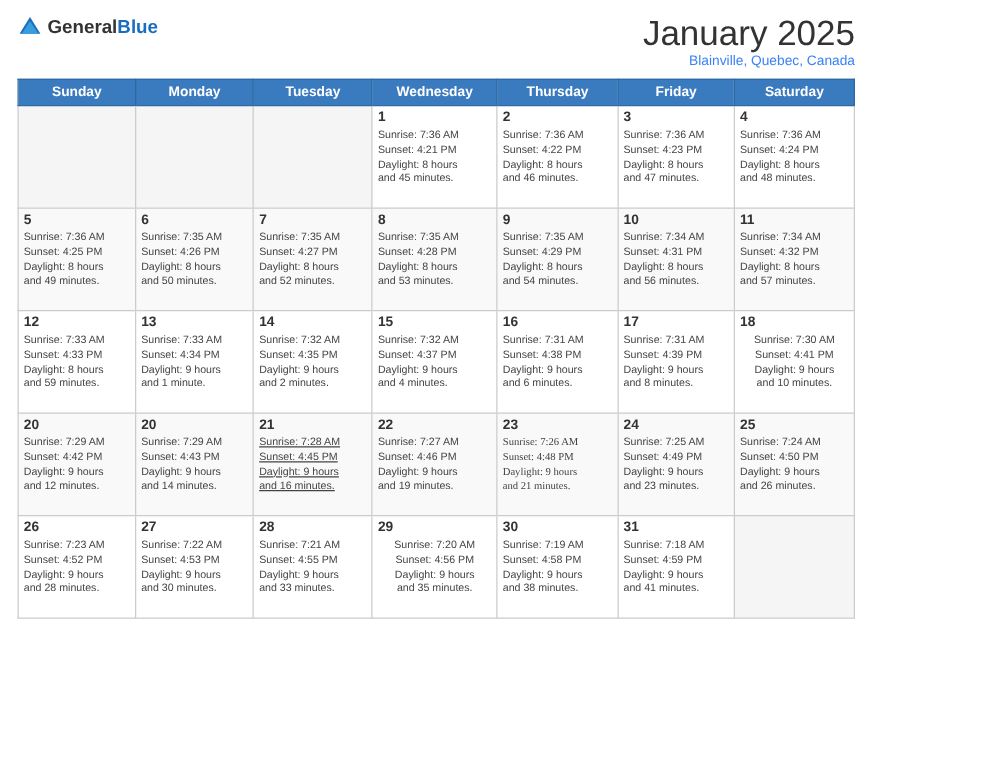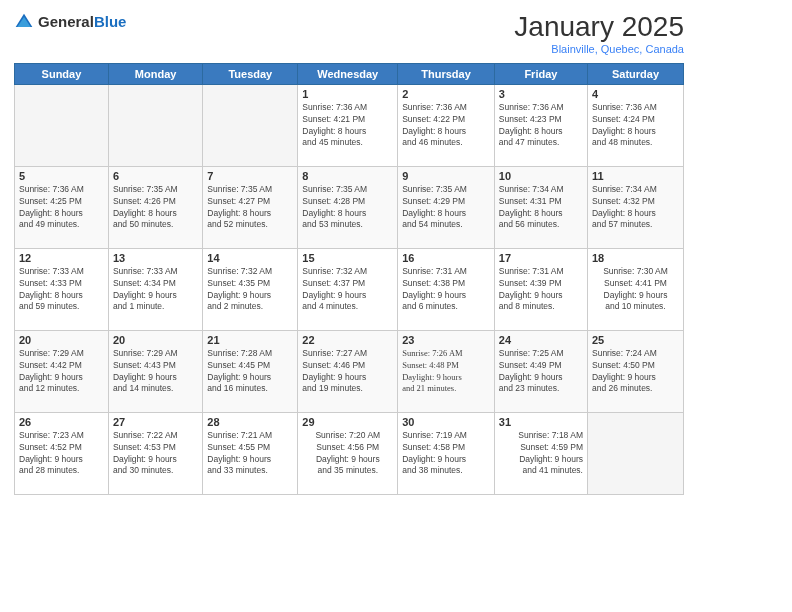--- a/index.html
+++ b/index.html
@@ -274,21 +274,21 @@
           </td>
           <td>
             <span class="day-number">20</span>
             <div class="day-info" style="white-space: pre-line;">Sunrise: 7:29 AM
 Sunset: 4:43 PM
 Daylight: 9 hours
 and 14 minutes.</div>
           </td>
           <td>
             <span class="day-number">21</span>
-            <div class="day-info" style="white-space: pre-line;">Sunrise: 7:28 AM
+            <div class="day-info" style="white-space: pre-line; text-decoration: underline;">Sunrise: 7:28 AM
 Sunset: 4:45 PM
 Daylight: 9 hours
 and 16 minutes.</div>
           </td>
           <td>
             <span class="day-number">22</span>
             <div class="day-info" style="white-space: pre-line;">Sunrise: 7:27 AM
 Sunset: 4:46 PM
 Daylight: 9 hours
 and 19 minutes.</div>
@@ -346,21 +346,21 @@
           </td>
           <td>
             <span class="day-number">30</span>
             <div class="day-info" style="white-space: pre-line;">Sunrise: 7:19 AM
 Sunset: 4:58 PM
 Daylight: 9 hours
 and 38 minutes.</div>
           </td>
           <td>
             <span class="day-number">31</span>
-            <div class="day-info" style="white-space: pre-line; text-align: right;">Sunrise: 7:18 AM
+            <div class="day-info" style="white-space: pre-line;">Sunrise: 7:18 AM
 Sunset: 4:59 PM
 Daylight: 9 hours
 and 41 minutes.</div>
           </td>
           <td class="empty"></td>
         </tr>
       </tbody>
   </table>
 </div>
 

